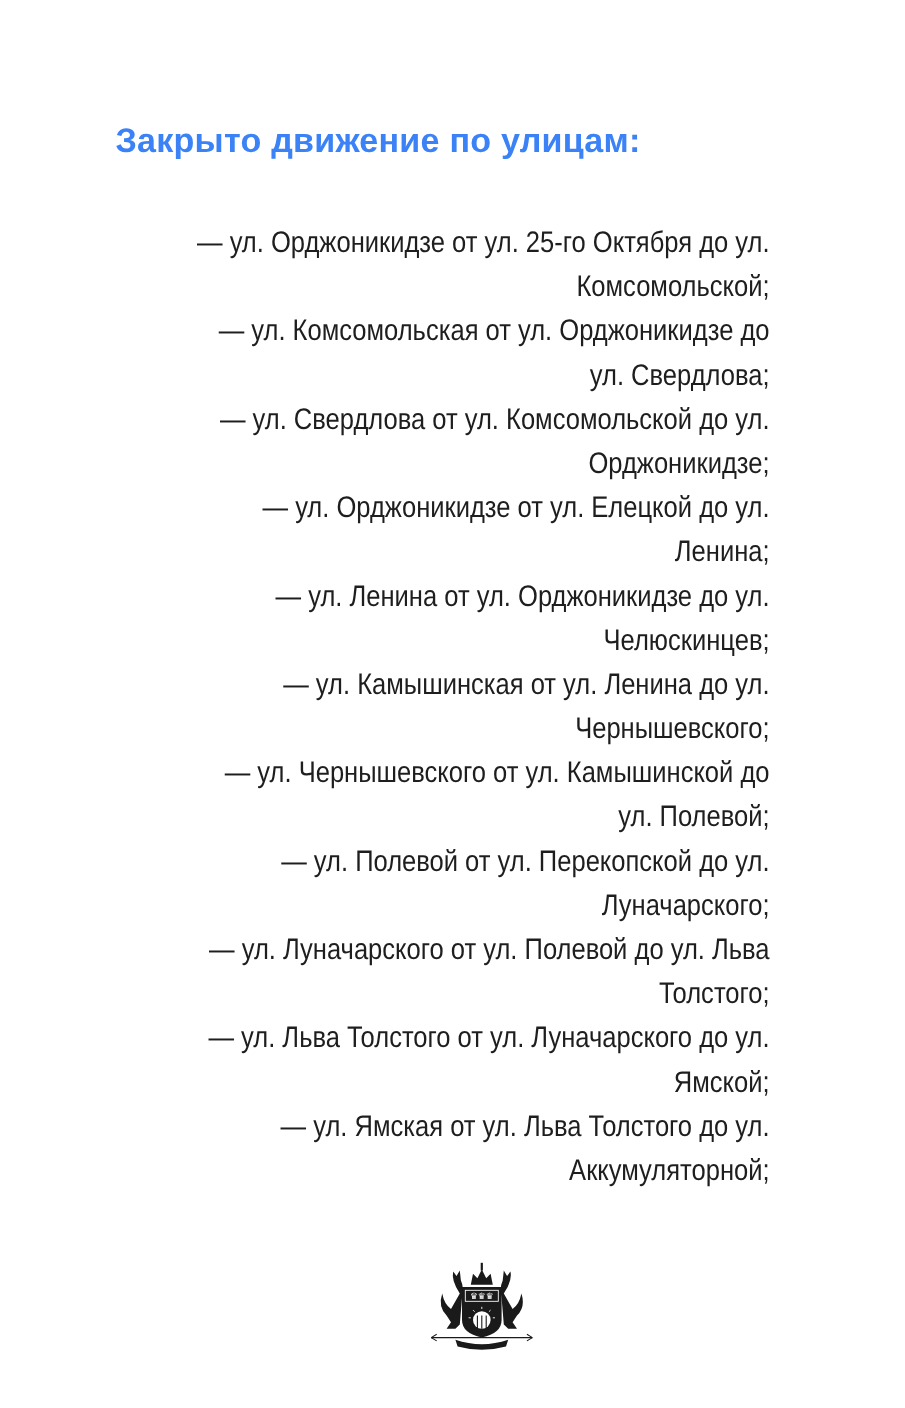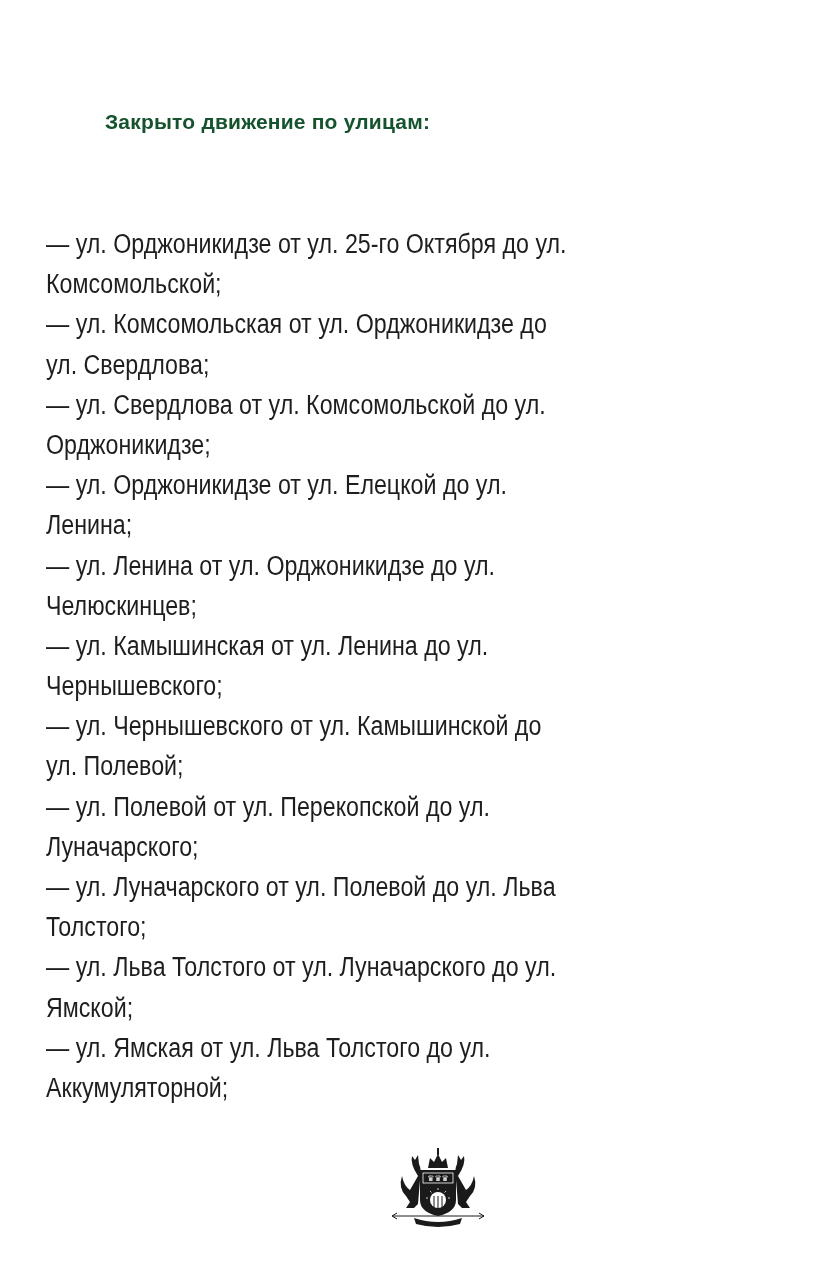--- a/index.html
+++ b/index.html
@@ -1,18 +1,18 @@
 <!DOCTYPE html>
 <html><head>
 <meta charset="utf-8">
 <style>
   html, body { margin:0; padding:0; background:#ffffff; }
   body { width:823px; height:1280px; position:relative; overflow:hidden; font-family:"Liberation Sans", sans-serif; color:#1f1f1f; }
-  .title { position:absolute; left:105px; top:110px; font-size:21px; font-weight:bold; color:#14532d; letter-spacing:0.2px; white-space:nowrap; }
-  .list { position:absolute; left:46px; top:224px; width:760px; }
+  .title { position:absolute; left:105px; top:110px; font-size:31px; font-weight:bold; color:#3b82f6; letter-spacing:0.2px; white-space:nowrap; }
+  .list { position:absolute; left:46px; top:200px; width:760px;text-align:right; }
   .line { height:40.2px; line-height:40px; font-size:27px; white-space:nowrap; transform:scaleX(0.86); transform-origin:left center; color:#1e1e1e; }
   .emblem { position:absolute; left:384px; top:1146px; width:108px; height:82px; }
 </style>
 </head>
 <body>
 
 <div class="title">Закрыто движение по улицам:</div>
 
 <div class="list">
   <div class="line">— ул. Орджоникидзе от ул. 25-го Октября до ул.</div>

